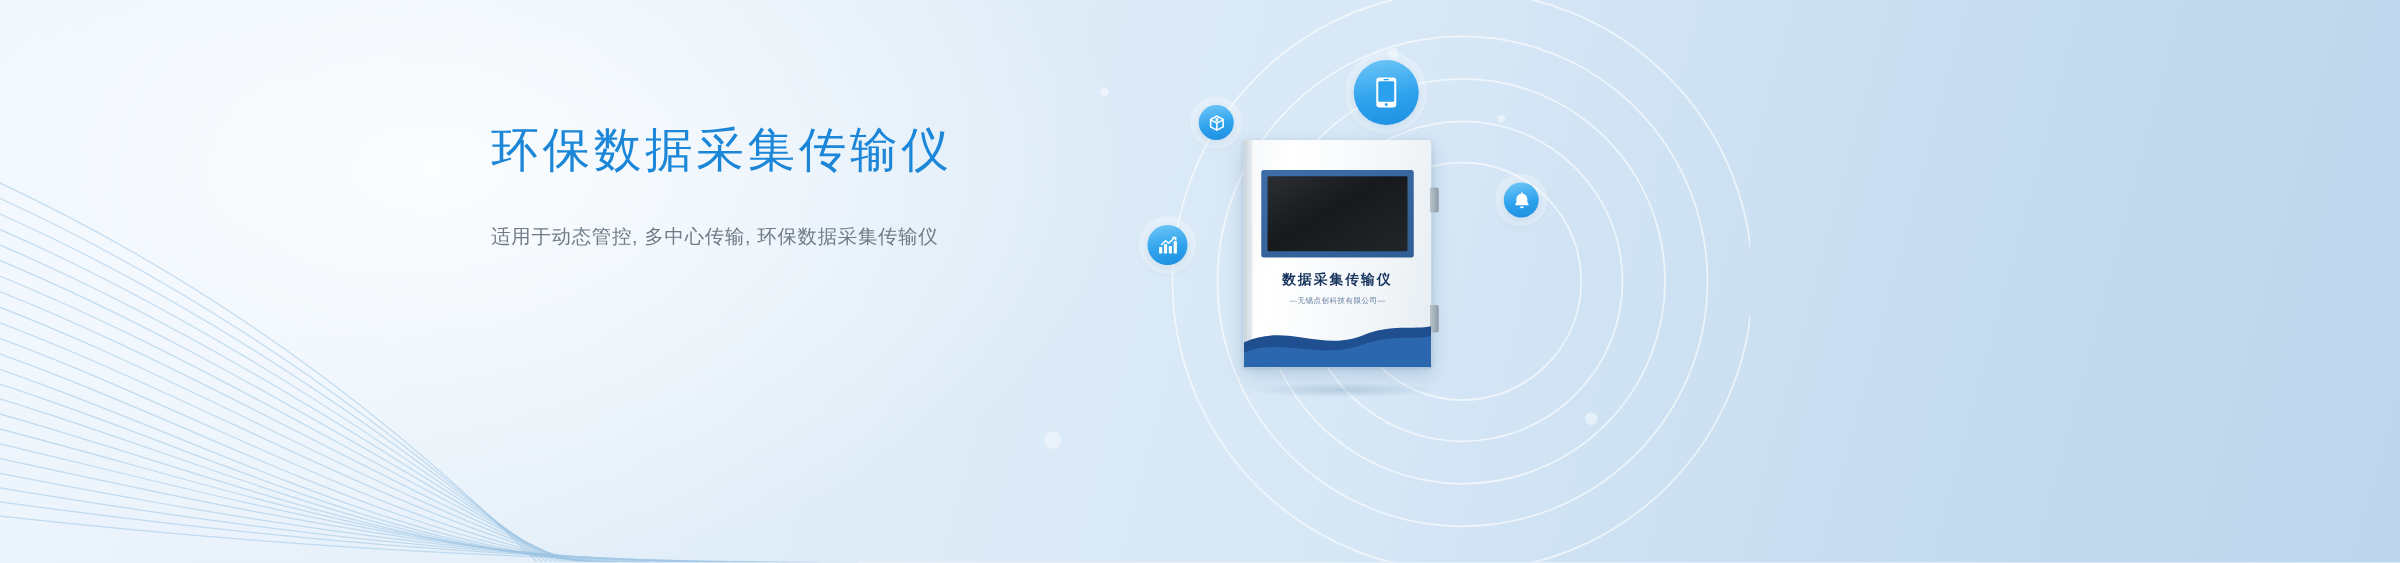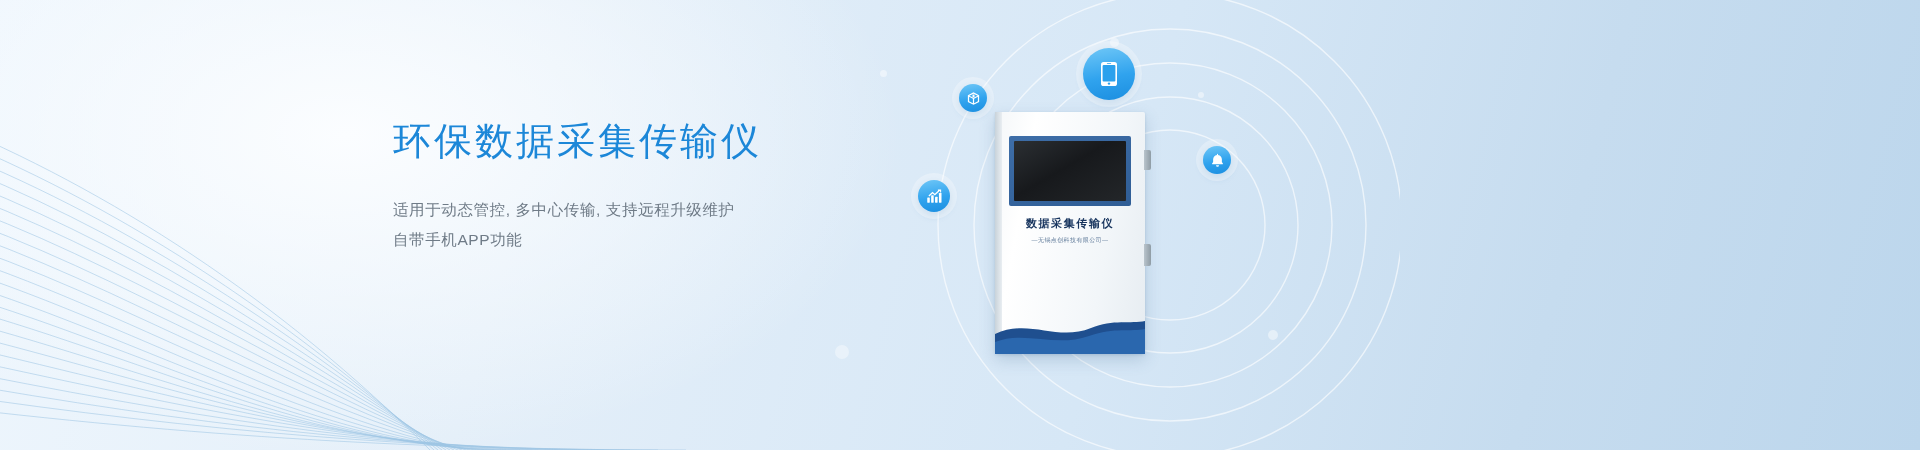--- a/index.html
+++ b/index.html
@@ -18,42 +18,42 @@
       linear-gradient(105deg,#eef6fd 0%, #e4eff9 28%, #d6e7f6 58%, #c6dcef 80%, #bcd6ec 100%);
   }
   
   .waves{ position:absolute; left:-40px; top:0; width:760px; height:450px; pointer-events:none; }
   
   .rings{ position:absolute; left:840px; top:-40px; width:560px; height:530px; pointer-events:none;}
   
   .dot{ position:absolute; border-radius:50%; background:rgba(255,255,255,.45); }
 
   
-  .text-block{ position:absolute; left:393px; top:98px; width:520px;margin-top:20px; }
+  .text-block{ position:absolute; left:393px; top:98px; width:520px; }
   .headline{
     font-size:38px; line-height:1.25; color:#1c87d8;
     letter-spacing:3px; font-weight:400; white-space:nowrap;
   }
   .sub-list{ margin-top:29px; }
   .sub-line{
     font-size:15.5px; line-height:30px; color:#6f7b87;
     letter-spacing:.6px; white-space:nowrap;
   }
 
   
   .fic{
     position:absolute; border-radius:50%;
     background:linear-gradient(170deg,#6fc7f7 0%, #30a3ee 55%, #1b8ee0 100%);
     box-shadow:0 0 0 7px rgba(255,255,255,.30), 0 3px 9px rgba(40,110,170,.22);
     display:flex; align-items:center; justify-content:center;
   }
   .fic svg{ display:block; }
 
   
-  .device{ position:absolute; left:995px; top:112px; width:150px; height:242px; }
+  .device{ position:absolute; left:995px; top:112px; width:150px; height:182px; }
   .dev-body{
     position:absolute; inset:0;
     background:linear-gradient(100deg,#f4f7f9 0%, #ffffff 22%, #f2f6f9 70%, #e6ecf1 100%);
     border-radius:2px 2px 3px 3px;
     box-shadow:0 6px 16px rgba(60,100,140,.22), 0 1px 3px rgba(60,100,140,.18);
   }
   .dev-left-edge{
     position:absolute; left:0; top:0; width:7px; height:100%;
     background:linear-gradient(90deg,#c9d3da 0%, #e9eef2 100%);
   }
@@ -138,22 +138,21 @@
 
   <span class="dot" style="left:1110px;top:38px;width:9px;height:9px;"></span>
   <span class="dot" style="left:880px;top:70px;width:7px;height:7px;"></span>
   <span class="dot" style="left:835px;top:345px;width:14px;height:14px;background:rgba(255,255,255,.38);"></span>
   <span class="dot" style="left:1268px;top:330px;width:10px;height:10px;"></span>
   <span class="dot" style="left:1198px;top:92px;width:6px;height:6px;"></span>
 
   <div class="text-block">
     <h1 class="headline">环保数据采集传输仪</h1>
     <div class="sub-list">
-      <p class="sub-line">适用于动态管控, 多中心传输, 支持远程升级维护</p>
-      <p class="sub-line">自带手机APP功能</p>
+      <p class="sub-line">适用于动态管控, 多中心传输, 环保数据采集传输仪</p>
     </div>
   </div>
 
   <div class="fic" style="left:959px;top:84px;width:28px;height:28px;">
     <svg width="15" height="15" viewBox="0 0 24 24" fill="#fff">
       <path d="M12 2 21 6.6v10.8L12 22 3 17.4V6.6L12 2zm0 2.3L5.4 7.6 12 10.9l6.6-3.3L12 4.3zM5 9.3v7.1l6 3.1v-7.1L5 9.3zm8 10.2 6-3.1V9.3l-6 3.1v7.1z"></path>
       <rect x="10.4" y="5.4" width="3.2" height="4.6" rx=".5"></rect>
     </svg>
   </div>
 

